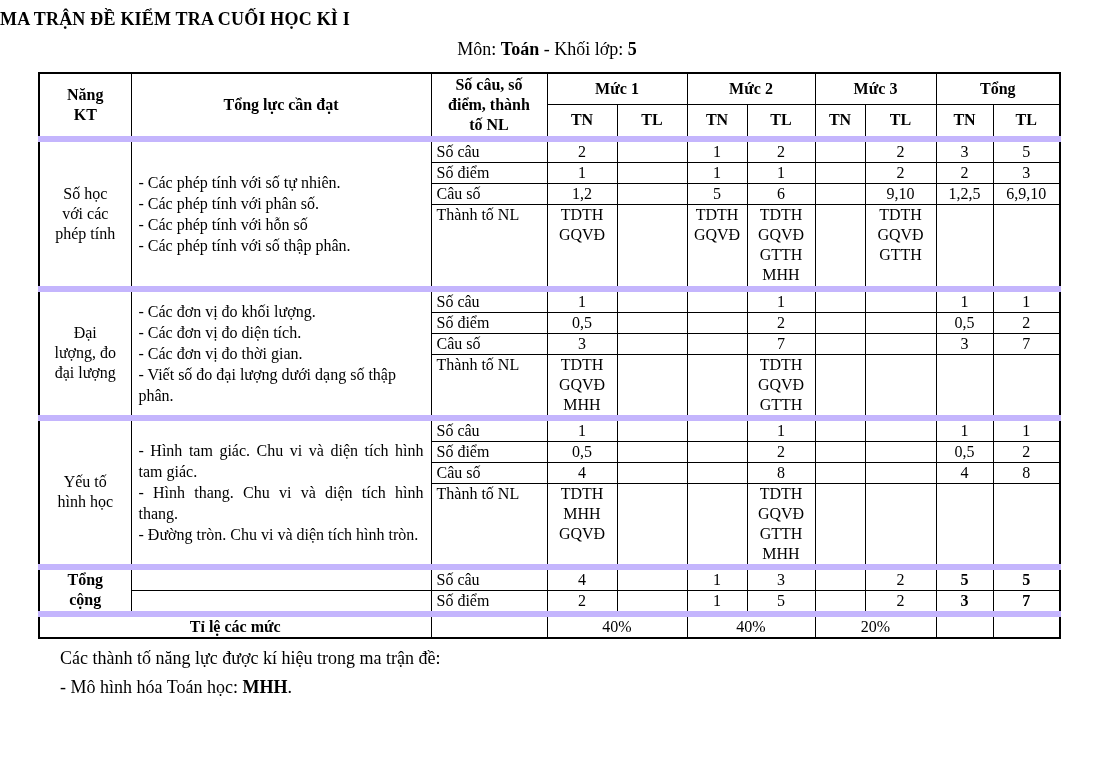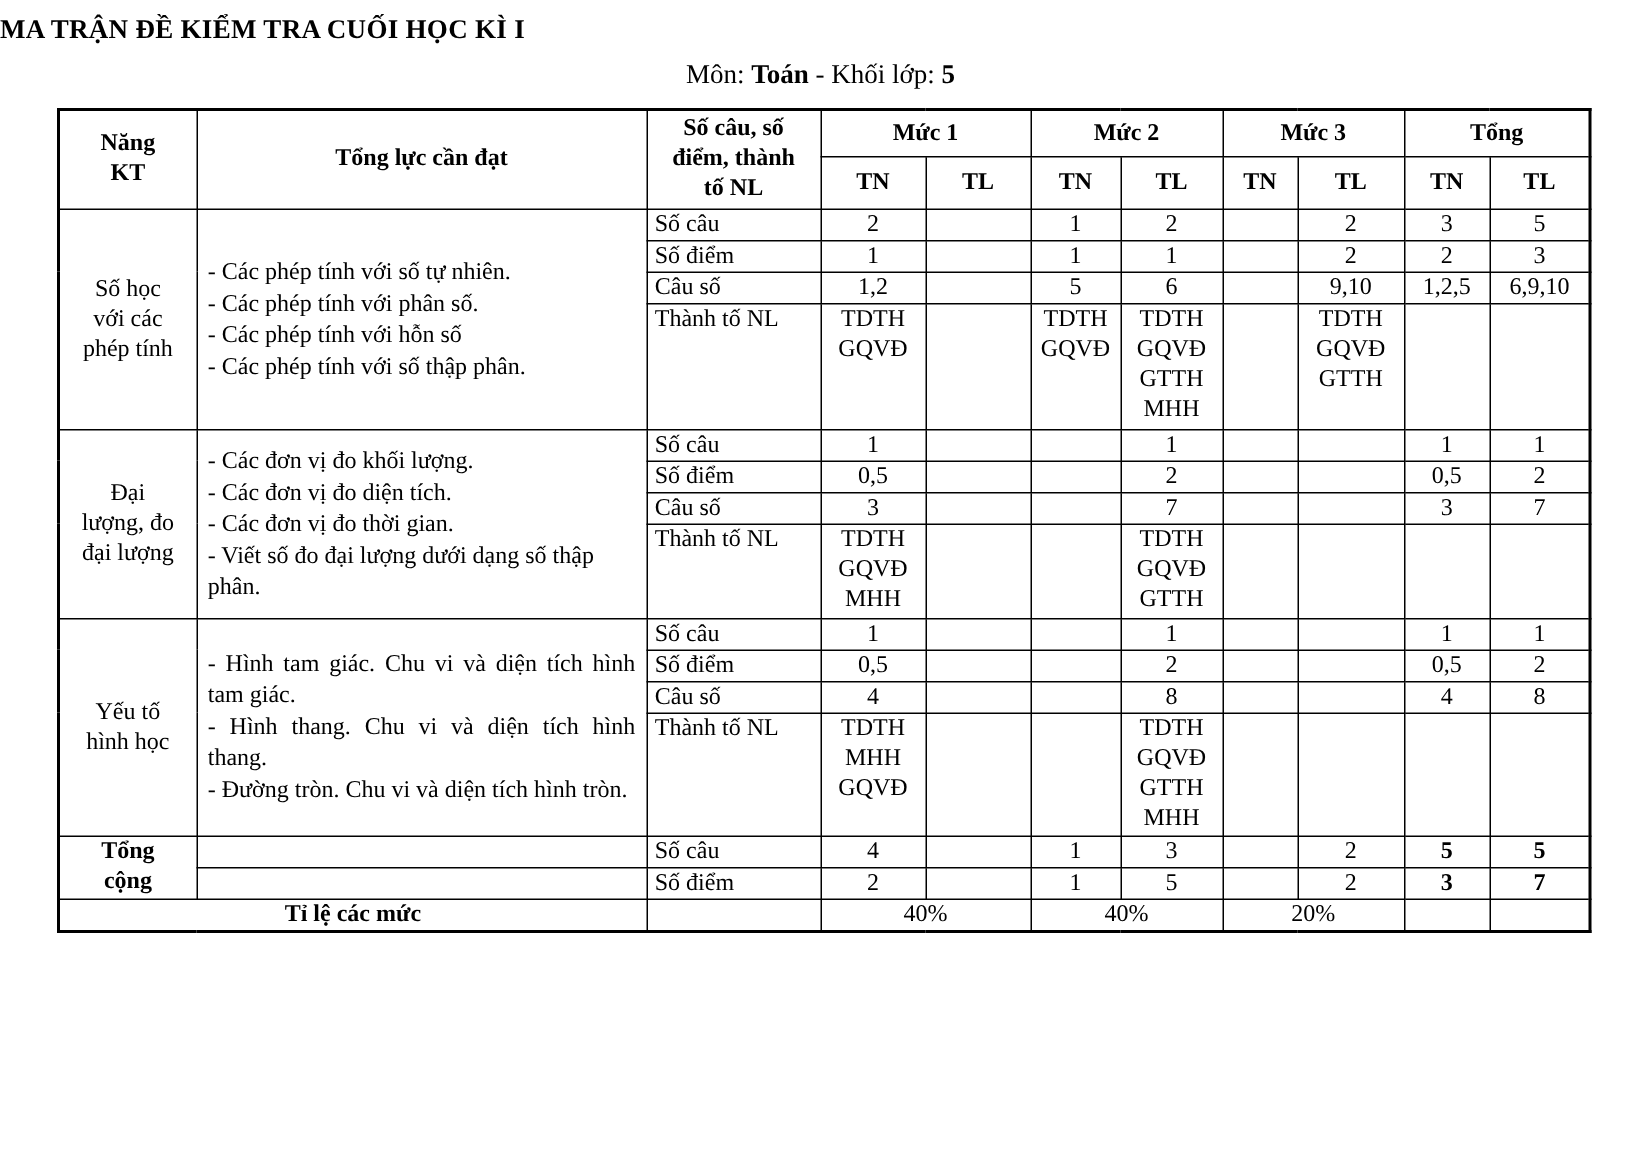--- a/index.html
+++ b/index.html
@@ -26,21 +26,21 @@
     padding:0 3px; vertical-align:middle; overflow:hidden;
   }
   .matrix th { font-weight:bold; text-align:center; white-space:pre-line; padding:1px 2px; }
   tr.h1 th { height:31px; }
   tr.h2 th { height:35px; }
   tr.r    { height:21px; }
   tr.tall1 { height:84px; }
   tr.tall2 { height:63px; }
   tr.tall3 { height:82px; }
   tr.ratio { height:22px;padding-left:32px; }
-  tr.sep td, tr.sep th { border-top:1px solid #c4b5fd; }
+  tr.sep td, tr.sep th { border-top:6px solid #c4b5fd; }
 
   td.name { text-align:center; white-space:pre-line; }
   td.comp { padding:2px 7px; vertical-align:middle; }
   td.comp div { line-height:21px; }
   td.comp.justify div { text-align:justify; }
   td.rl { text-align:left; padding-left:5px; }
   td.c  { text-align:center; }
   td.nl { text-align:center; white-space:pre-line; vertical-align:top; }
   tr.tallrow td { vertical-align:top; }
   td.b, tr .b { font-weight:bold; }
@@ -304,13 +304,15 @@
     <td class="c" colspan="2">40%</td>
     <td class="c" colspan="2">40%</td>
     <td class="c" colspan="2">20%</td>
     <td class="c"></td>
     <td class="c"></td>
   </tr>
 </tbody>
   </table>
 
 <div class="footer">
+  <div>Các thành tố năng lực được kí hiệu trong ma trận đề:</div>
+  <div><span>- Mô hình hóa Toán học: </span><b>MHH</b><span>.</span></div>
 </div>
 
 </body></html>

